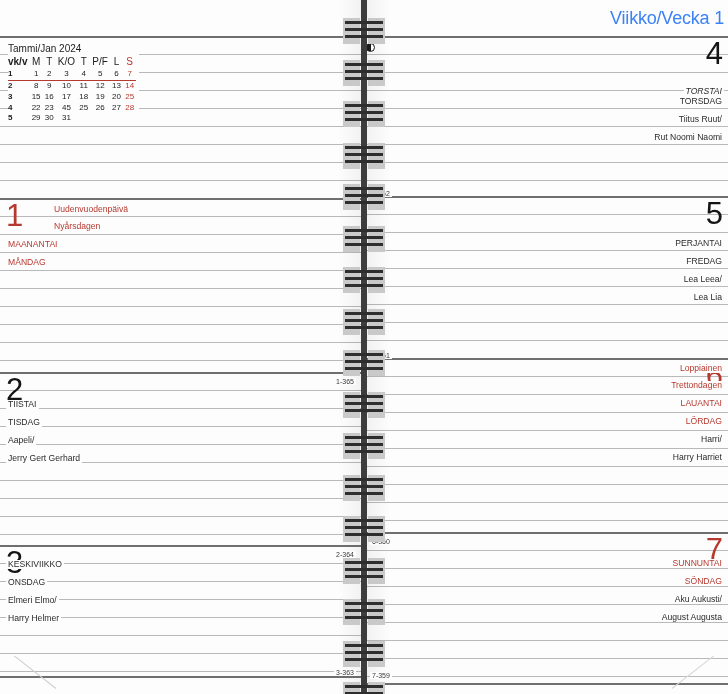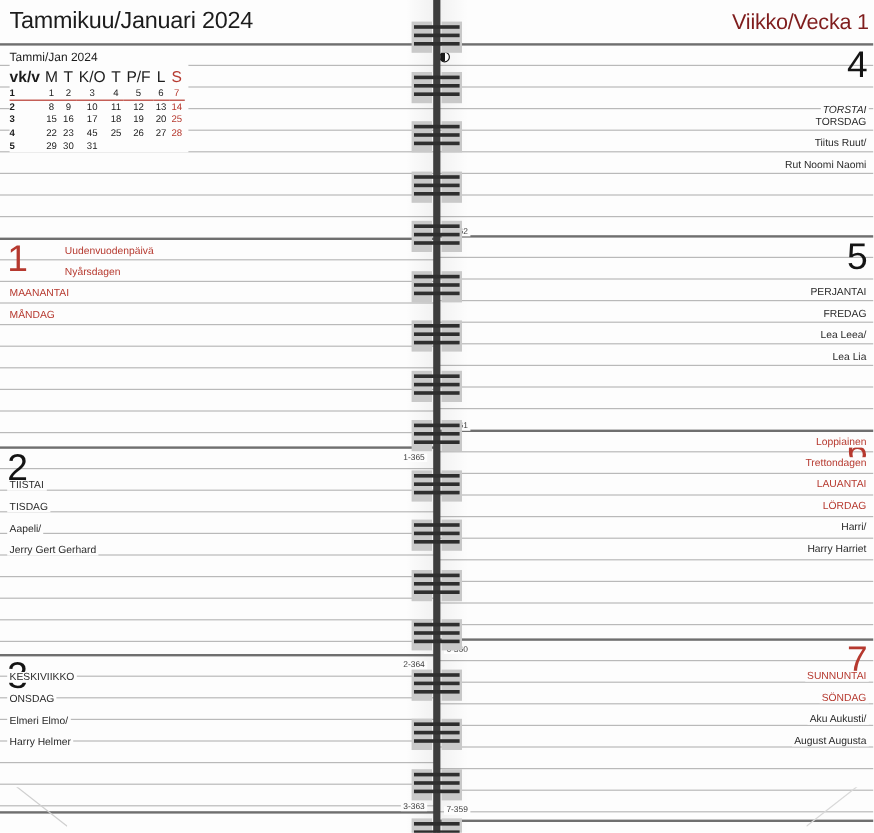--- a/index.html
+++ b/index.html
@@ -50,21 +50,21 @@
     font-size: 19.5px;
     color: #1c1c1c;
     letter-spacing: -0.2px;
     white-space: nowrap;
   }
   .week-title {
     position: absolute;
     right: 4px;
     top: 8px;
     font-size: 18px;
-    color: #7f1d1d;
+    color: #3b82f6;
     letter-spacing: -0.2px;
     white-space: nowrap;
   }
 
   
   .rail {
     position: absolute;
     left: 0;
     width: 100%;
     height: 1px;
@@ -92,21 +92,21 @@
   }
   .minical table { border-collapse: collapse; }
   .minical td, .minical th {
     font-weight: normal;
     font-size: 8px;
     padding: 0.4px 2.1px;
     text-align: center;
     color: #1c1c1c;
     line-height: 1.25;
   }
-  .minical th { font-size: 13px; }
+  .minical th { font-size: 10px; }
   .minical .wk { font-weight: bold; text-align: left; padding-left: 0; }
   .minical .sun { color: #b6392f; }
   .minical tr.w1 td { border-bottom: 1px solid #b6392f; }
 
   
   .daynum {
     position: absolute;
     font-size: 31px;
     line-height: 1;
     color: #141414;
@@ -235,21 +235,20 @@
     transform: rotate(-38deg);
   }
 </style>
 </head>
 <body>
 
 <div id="page">
 
   <div class="leaf leaf-left">
 
-    <div class="month-title">Tammikuu/Januari 2024</div>
 
     <div id="left-rails">
         <div class="rail" style="top: 54px;"></div>
         <div class="rail" style="top: 72px;"></div>
         <div class="rail" style="top: 90px;"></div>
         <div class="rail" style="top: 108px;"></div>
         <div class="rail" style="top: 126px;"></div>
         <div class="rail" style="top: 144px;"></div>
         <div class="rail" style="top: 162px;"></div>
         <div class="rail" style="top: 180px;"></div>

